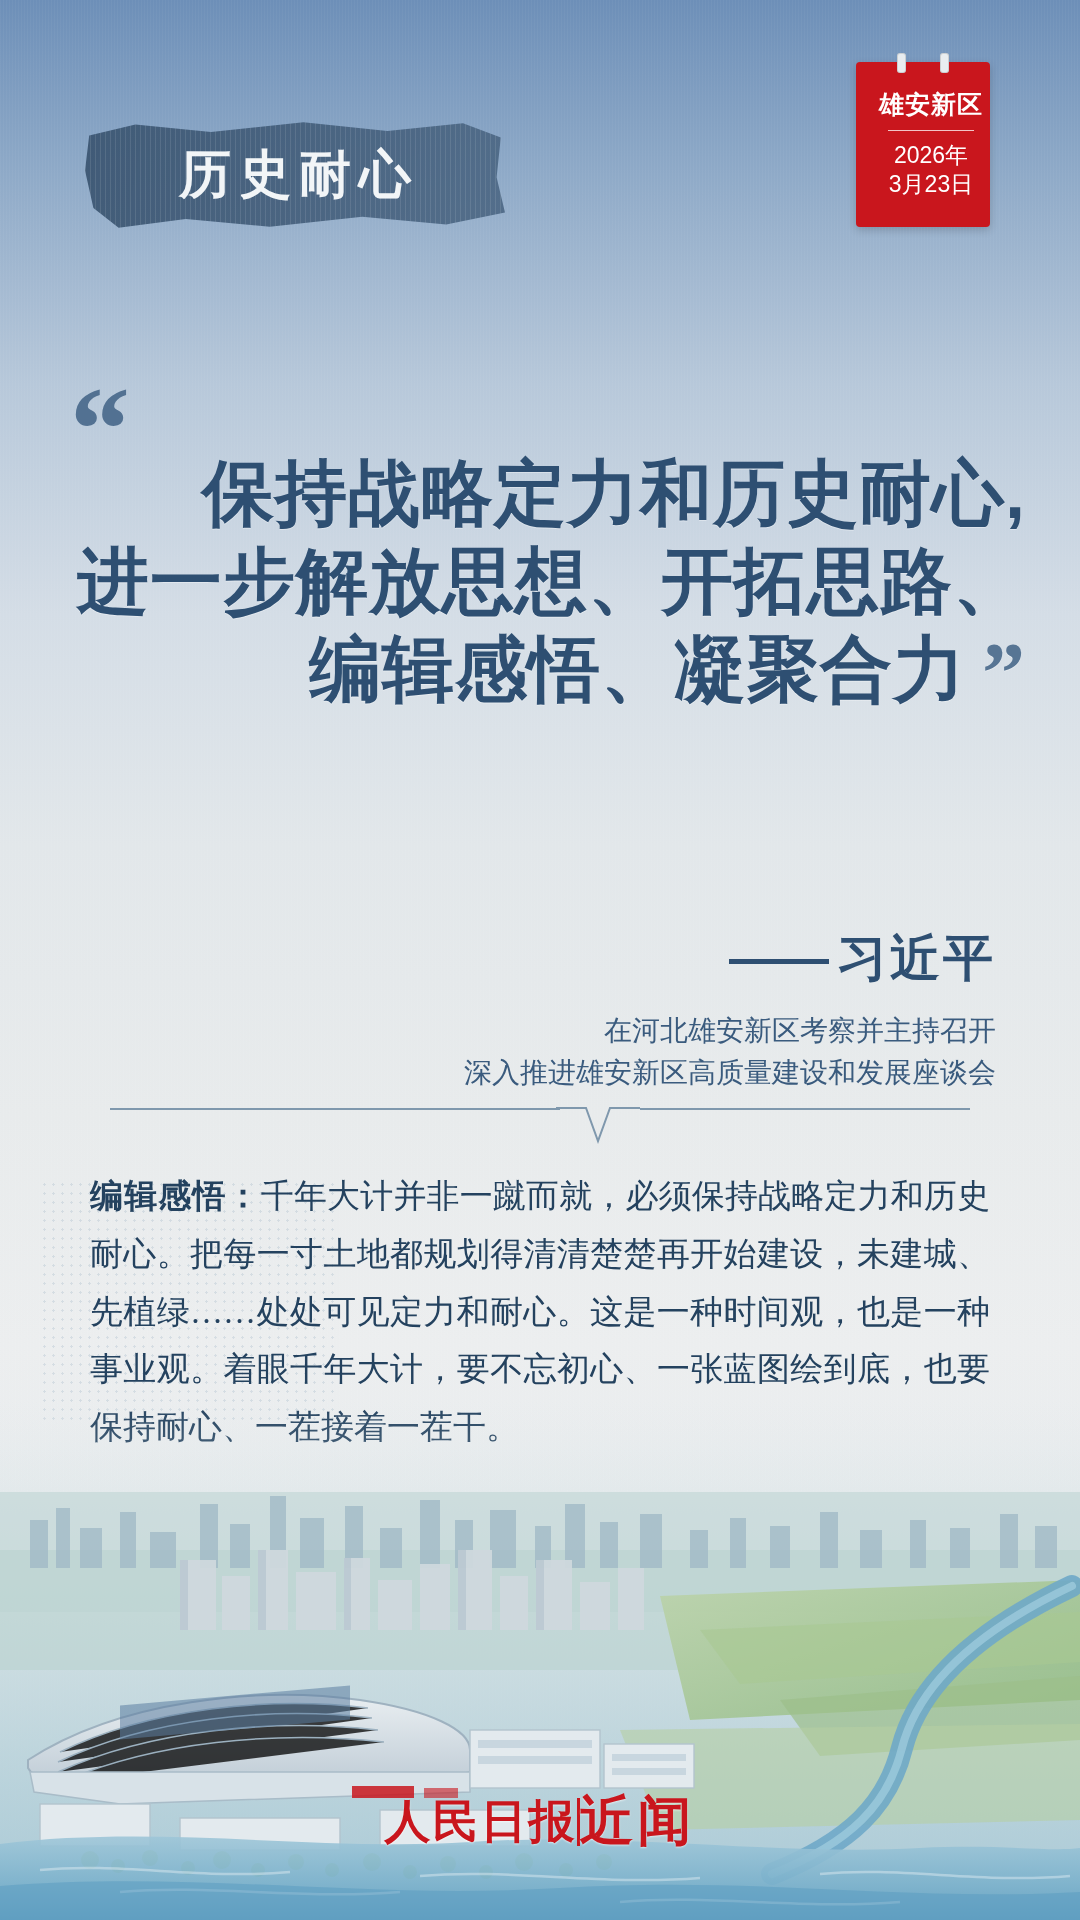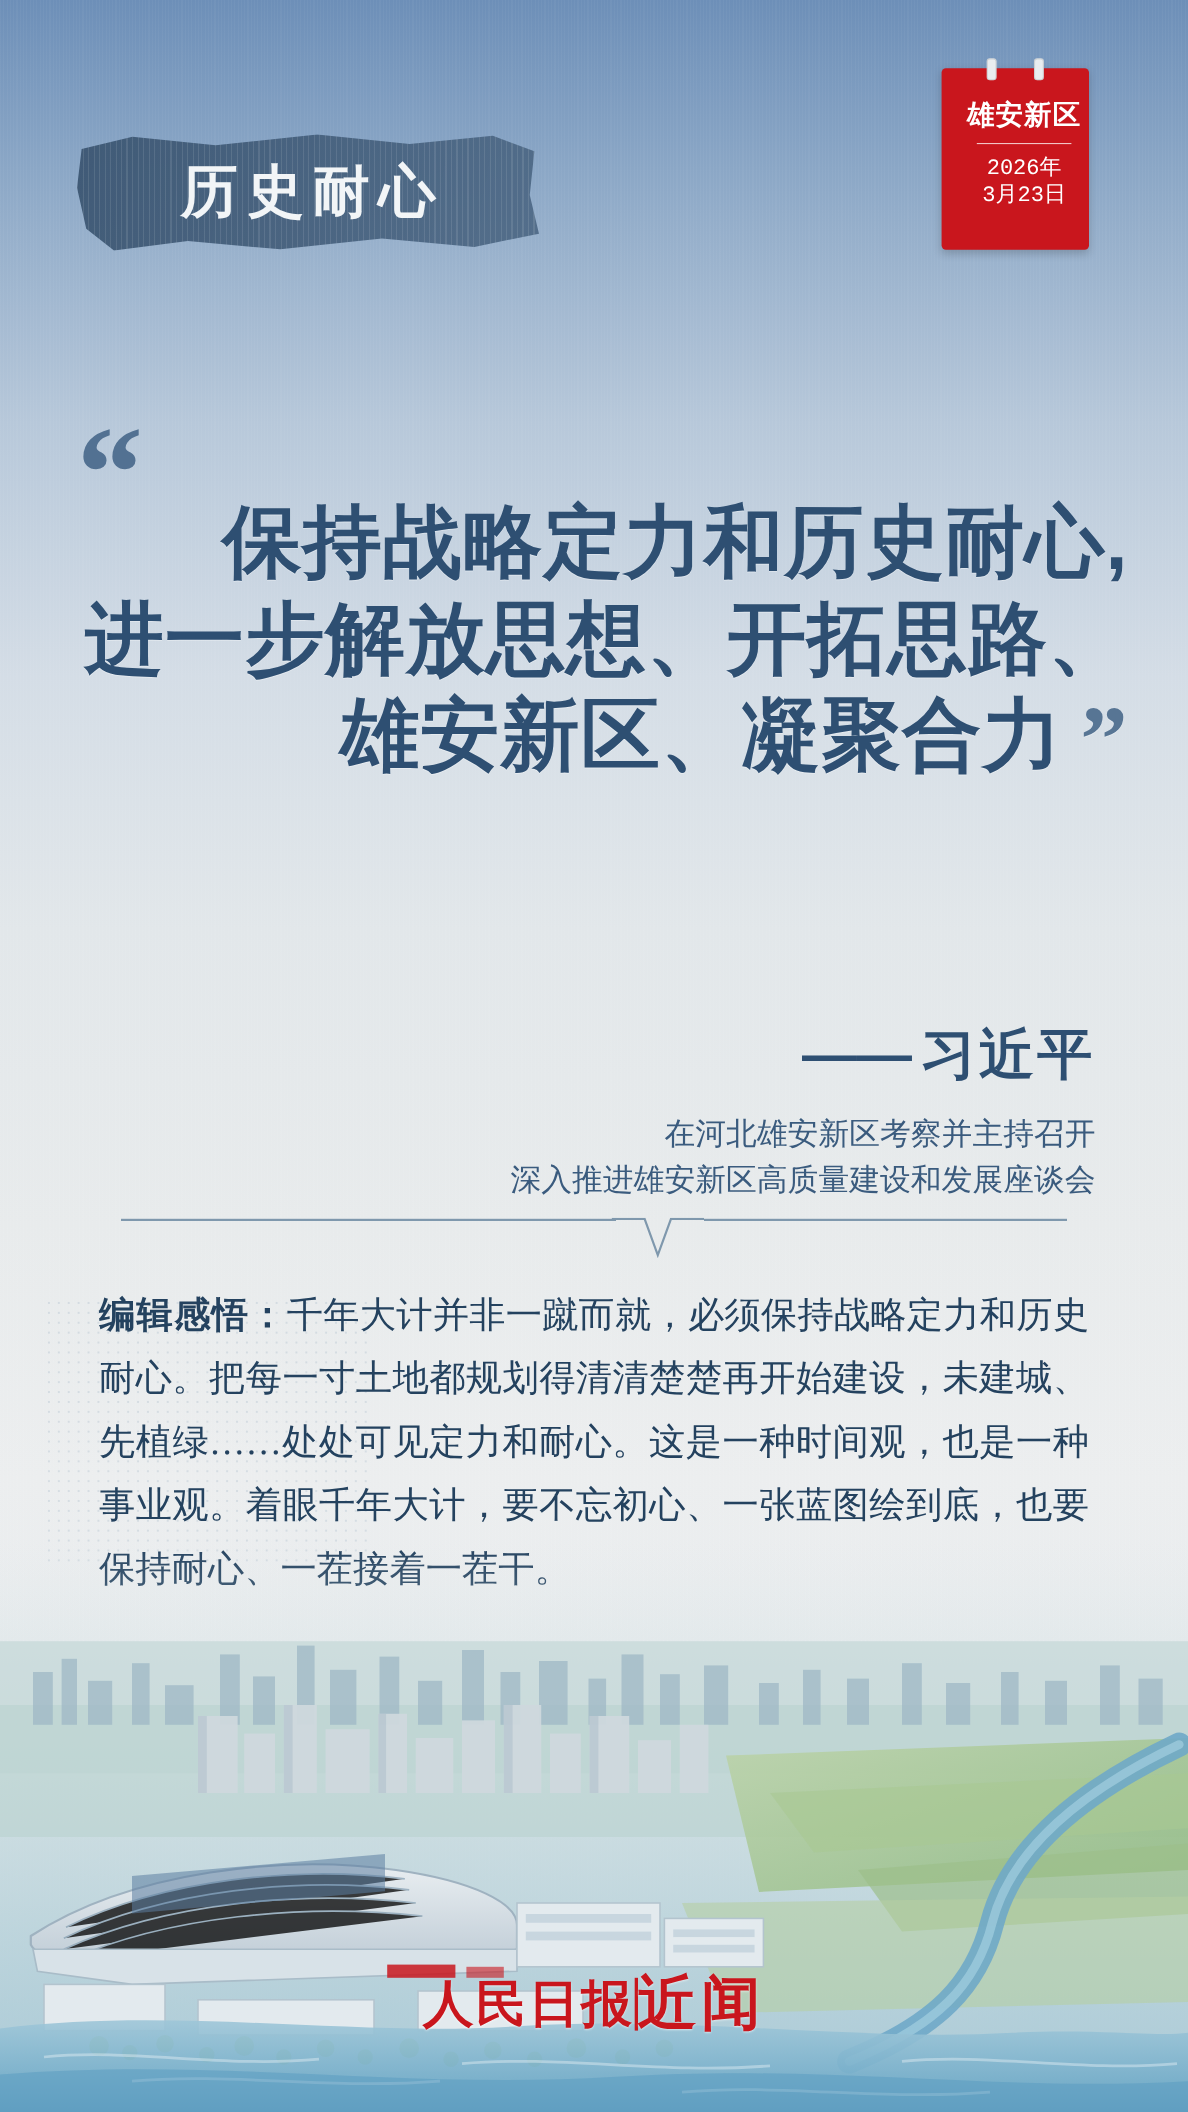--- a/index.html
+++ b/index.html
@@ -92,29 +92,29 @@
     font-family: "Liberation Sans", sans-serif;
   }
   .cal-divider {
     width: 86px;
     height: 1px;
     background: rgba(255,255,255,0.75);
     margin: 9px auto 0 auto;
   }
   .cal-date {
     margin-top: 10px;
-    font-size: 20px;
+    font-size: 23px;
     line-height: 1.25;
-    font-family: Liberation Mono, monospace;
+    font-family: Liberation Sans, sans-serif;
   }
 
   
   .brush-wrap {
     position: absolute;
-    left: 70px;
+    left: 85px;
     top: 120px;
     width: 420px;
     height: 110px;
   }
   .brush-bg {
     position: absolute;
     inset: 0;
     background: linear-gradient(100deg, rgba(58,84,112,0.92), rgba(74,101,130,0.88));
     border-radius: 6px 16px 8px 20px;
     clip-path: polygon(1% 14%, 12% 4%, 30% 11%, 52% 2%, 72% 10%, 90% 3%, 99% 16%,
@@ -322,21 +322,21 @@
     <div class="brush-bg"></div>
     <div class="brush-text">历史耐心</div>
   </div>
 
   <div class="quote-mark-open">“</div>
 
   <div class="quote">
     <div class="line">保持战略定力和历史耐心,</div>
     <div class="line">进一步解放思想、开拓思路、</div>
     <div class="line">
-      <span>雄安新区、凝聚合力</span><span class="quote-mark-close">”</span>
+      <span>编辑感悟、凝聚合力</span><span class="quote-mark-close">”</span>
     </div>
   </div>
 
   <div class="attrib">
     <div class="attrib-name">
       <span class="dash">——</span><span>习近平</span>
     </div>
     <div class="attrib-sub">
       <div>在河北雄安新区考察并主持召开</div>
       <div>深入推进雄安新区高质量建设和发展座谈会</div>

